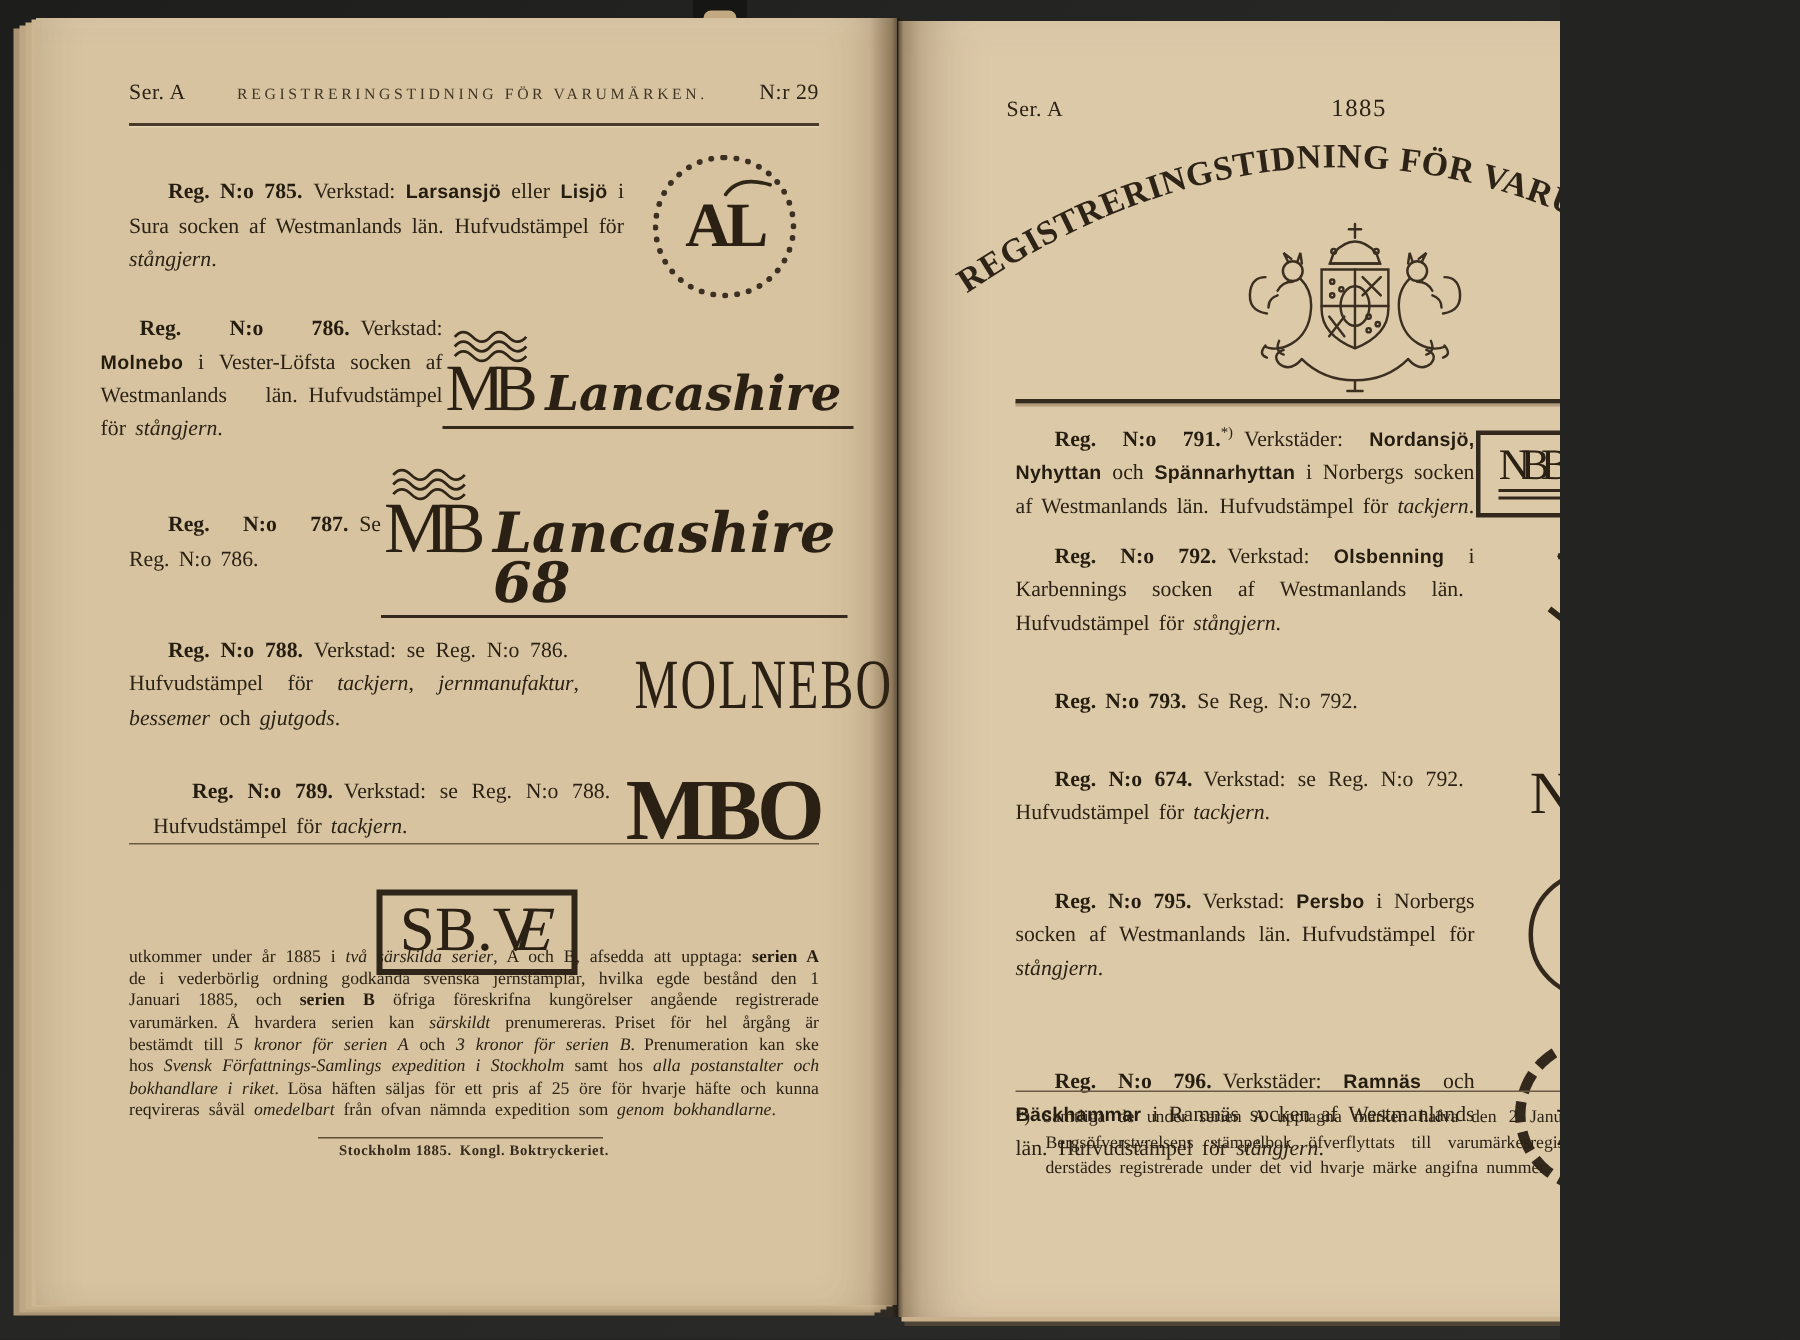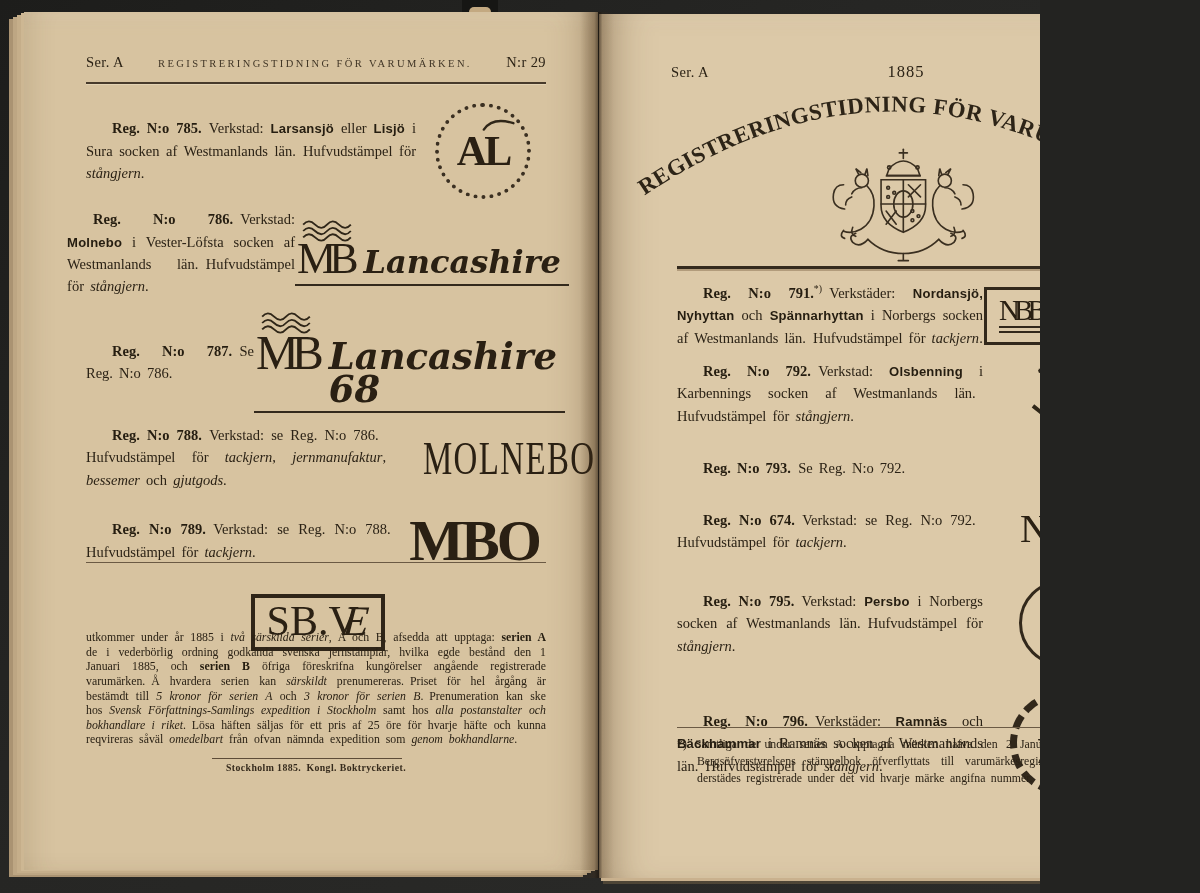--- a/index.html
+++ b/index.html
@@ -32,21 +32,21 @@
   .hdr-side{font-size:14.5px;letter-spacing:.4px;}
   .lp-title{flex:1;text-align:center;font-size:10.5px;letter-spacing:2.4px;color:#413626;}
   .lp-rule{position:absolute;left:62px;right:52px;top:70px;height:1.6px;background:#473a2b;box-shadow:0 1px 0 rgba(255,248,230,.3);}
   .lp-entries{position:absolute;left:62px;right:48px;top:88px;}
   .row{display:flex;align-items:center;}
   .markcell{flex:1;display:flex;justify-content:center;align-items:center;}
   .r785{min-height:102px;margin-bottom:4px;}  .r785 .etext{width:330px;flex:none;}
   .r786{min-height:94px;margin-bottom:12px;justify-content:center;}  .r786 .etext{width:228px;flex:none;}
   .r787{min-height:84px;margin-bottom:8px;}   .r787 .etext{width:168px;flex:none;}
   .r788{min-height:74px;margin-bottom:10px;}  .r788 .etext{width:300px;flex:none;}
-  .r789{min-height:72px;margin-bottom:12px;}  .r789 .etext{width:312px;flex:none;}
+  .r789{min-height:72px;margin-bottom:12px;}  .r789 .etext{width:312px;flex:none;margin-left:16px;}
   .r790{min-height:68px;}                     .r790 .etext{width:308px;flex:none;}
   .divider{position:absolute;left:62px;right:52px;top:550px;height:1px;background:#6b5a44;}
   .notice-head{position:absolute;left:62px;right:52px;top:584px;margin:0;text-align:center;
      font-family:"Liberation Sans",sans-serif;font-weight:700;font-size:21px;letter-spacing:.5px;color:#33291c;}
   .notice{position:absolute;left:62px;right:52px;top:618px;margin:0;font-size:11.8px;line-height:1.24;
      text-align:justify;word-spacing:3px;}
   .imprint-rule{position:absolute;left:188px;width:190px;top:746px;height:1px;background:#5d4c38;}
   .imprint{position:absolute;left:62px;right:52px;top:750px;margin:0;text-align:center;
      font-size:9.8px;font-weight:700;letter-spacing:.4px;color:#362b1d;}
 

